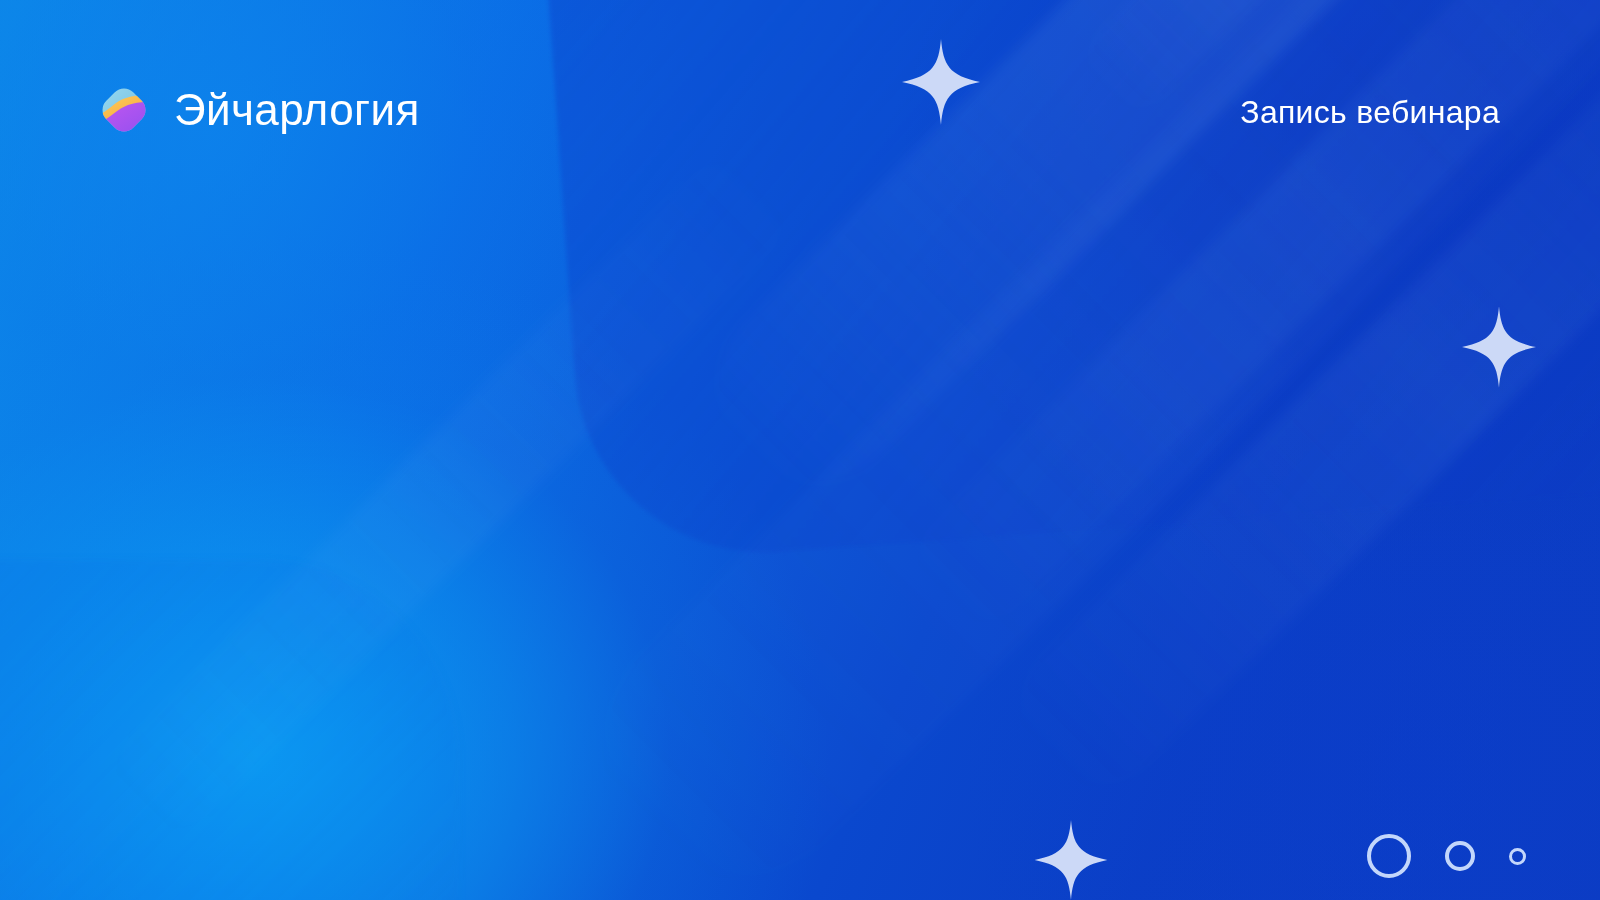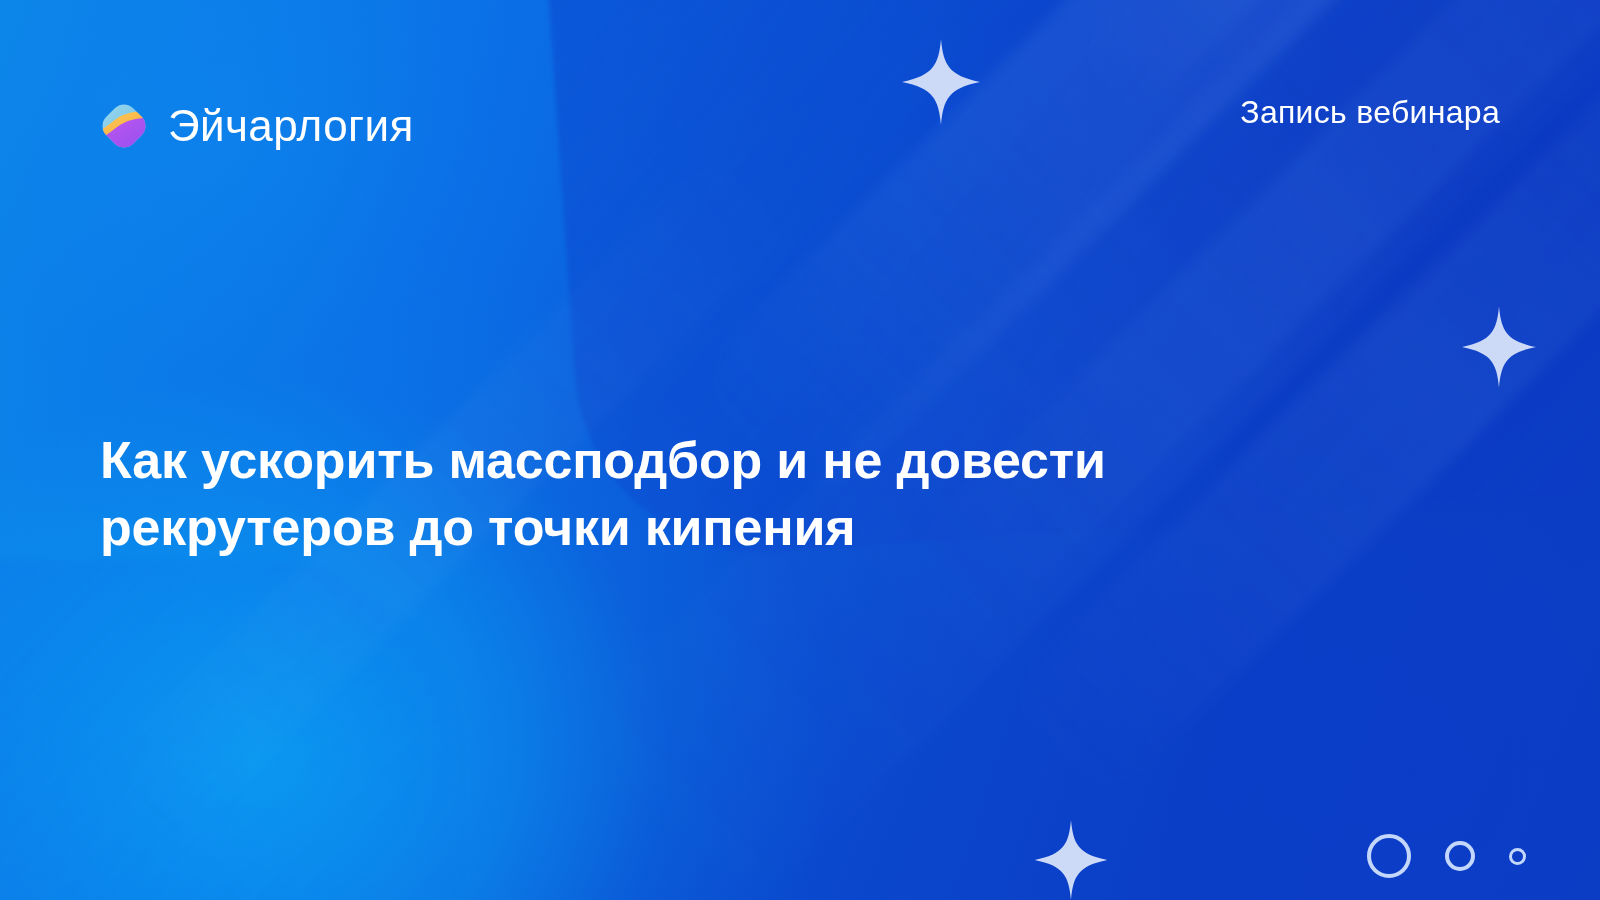--- a/index.html
+++ b/index.html
@@ -171,23 +171,22 @@
     filter: blur(1.5px);
   }
 
   
   .brand {
     position: absolute;
     left: 100px;
     top: 86px;
     display: flex;
     align-items: center;
-    gap: 20px;
+    gap: 26px;
     z-index: 6;
-    margin-top: 16px;
   }
   .brand-mark {
     width: 48px;
     height: 48px;
     flex: 0 0 48px;
     display: block;
   }
   .brand-name {
     color: #ffffff;
     font-size: 44px;
@@ -302,24 +301,20 @@
         <path d="M -8 34 C 4 34 10 20 24 16 C 36 12 48 14 56 10 L 56 58 L -8 58 Z" fill="url(#gViolet)"></path>
         <path d="M -8 30 C 6 30 12 16 26 12 C 38 8 50 10 58 6
                  L 58 13 C 48 17 38 15 28 19 C 14 24 8 37 -8 37 Z" fill="url(#gOrange)"></path>
       </g>
     </svg>
     <span class="brand-name">Эйчарлогия</span>
   </div>
 
   <div class="webinar-label">Запись вебинара</div>
 
-  <h1 class="headline">
-    <span class="ln">Как ускорить массподбор и не довести</span>
-    <span class="ln">рекрутеров до точки кипения</span>
-  </h1>
 
   <svg class="sparkle sp-top" viewBox="0 0 100 110">
     <path d="M50 0 C 53 33 60 47 100 55 C 60 63 53 77 50 110 C 47 77 40 63 0 55 C 40 47 47 33 50 0 Z" fill="#ccd9f7"></path>
   </svg>
   <svg class="sparkle sp-right" viewBox="0 0 100 110">
     <path d="M50 0 C 53 33 60 47 100 55 C 60 63 53 77 50 110 C 47 77 40 63 0 55 C 40 47 47 33 50 0 Z" fill="#ccd9f7"></path>
   </svg>
   <svg class="sparkle sp-bottom" viewBox="0 0 100 110">
     <path d="M50 0 C 53 33 60 47 100 55 C 60 63 53 77 50 110 C 47 77 40 63 0 55 C 40 47 47 33 50 0 Z" fill="#ccd9f7"></path>
   </svg>

